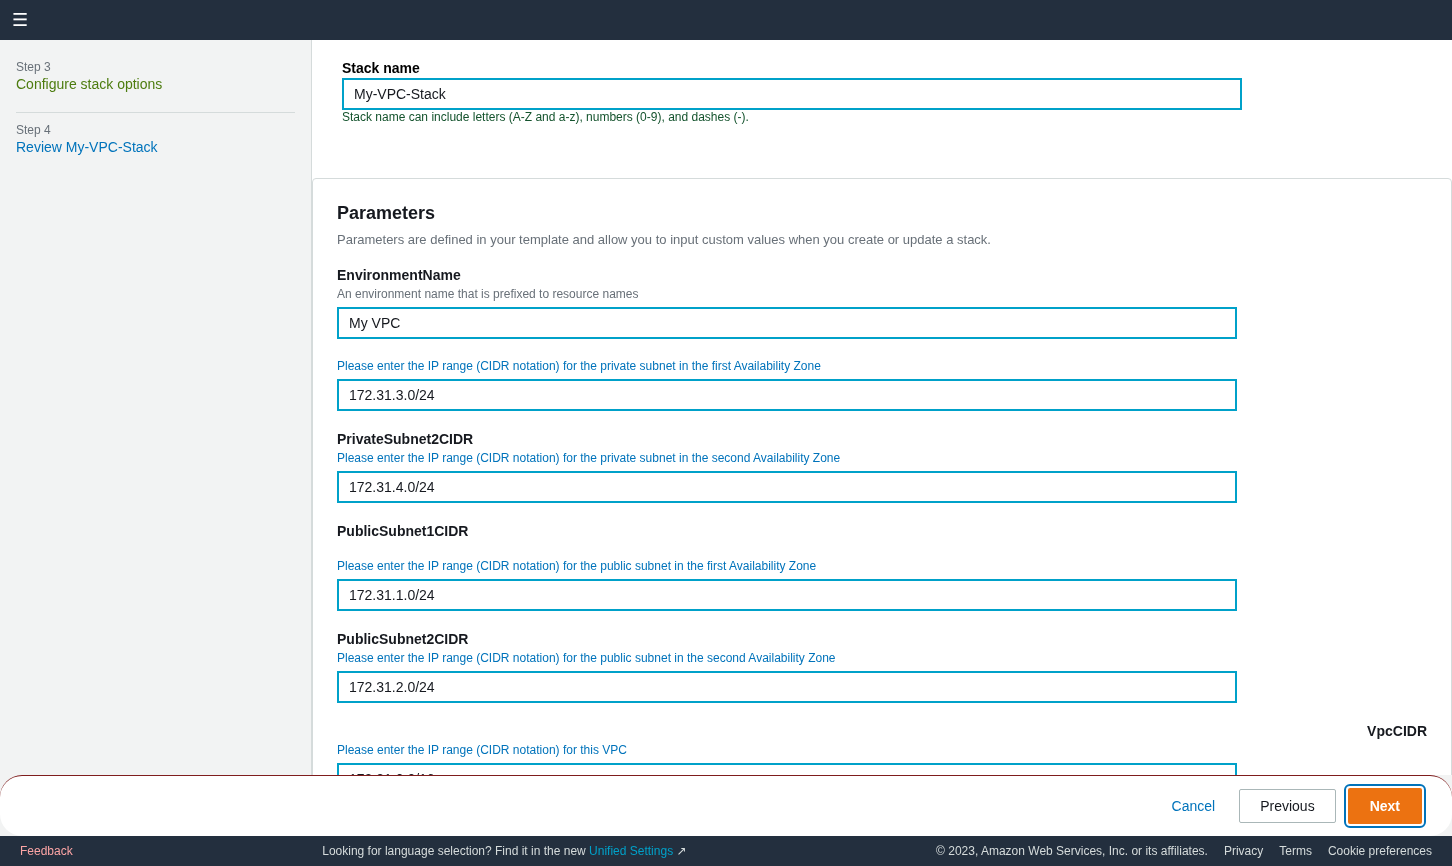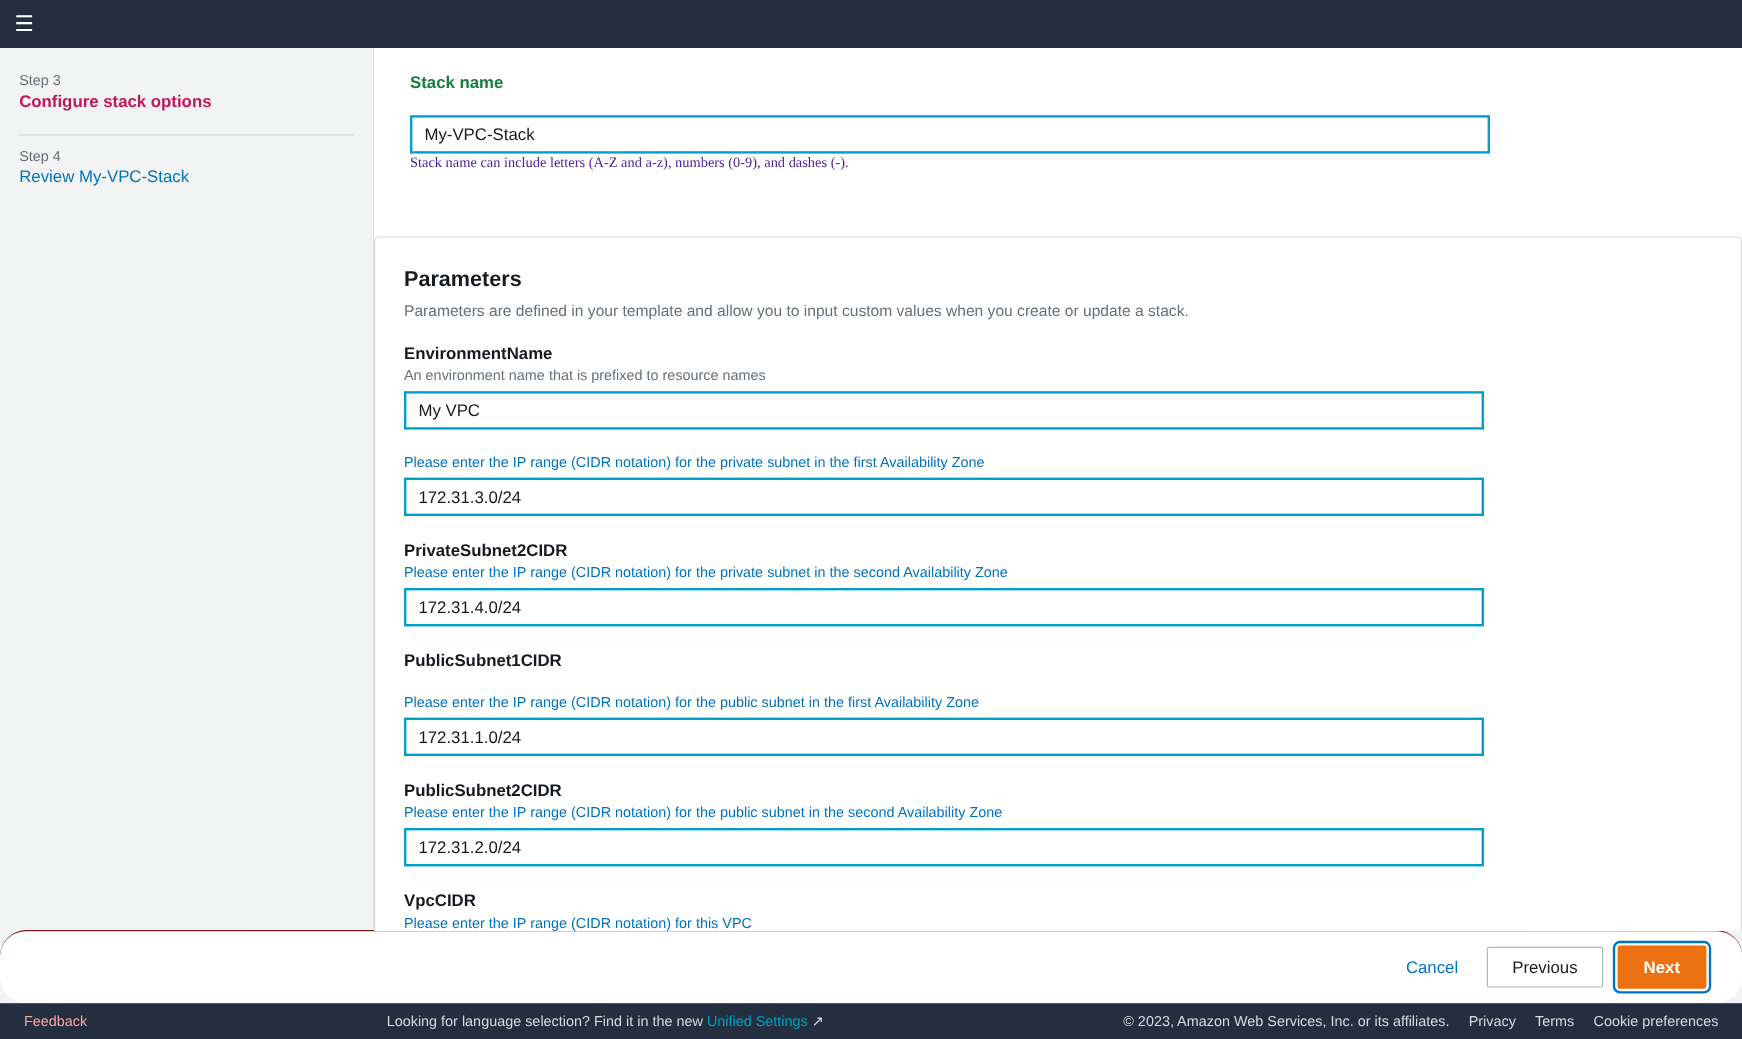--- a/index.html
+++ b/index.html
@@ -51,22 +51,21 @@
     .step-label {
       font-size: 12px;
       color: #687078;
       margin-bottom: 2px;
     }
     .step-name {
       font-size: 14px;
       color: #0073bb;
     }
     .step-name.current {
-      color: #be185d;
-      font-weight: bold;
+      color: #4d7c0f;
     }
     .step-divider {
       border: none;
       border-top: 1px solid #d5dbdb;
       margin: 10px 0;
     }
 
     
     .content-area {
       flex: 1;
@@ -75,28 +74,27 @@
       background: #fff;
     }
 
     
     .section-field {
       margin-bottom: 24px;
     }
     .field-label {
       font-size: 14px;
       font-weight: 700;
-      color: #15803d;
-      margin-bottom: 20px;
+      color: #000000;
+      margin-bottom: 2px;
     }
     .field-hint {
       font-size: 12px;
-      color: #4c1d95;
+      color: #14532d;
       margin-bottom: 6px;
-      font-family: Liberation Serif, serif;
     }
     .text-input {
       width: 100%;
       max-width: 900px;
       padding: 6px 10px;
       border: 2px solid #00a1c9;
       border-radius: 0;
       font-size: 14px;
       color: #16191f;
       background: #fff;
@@ -250,21 +248,21 @@
     <div class="parameters-section">
       <div class="section-title">Parameters</div>
       <div class="section-desc">Parameters are defined in your template and allow you to input custom values when you create or update a stack.</div>
 
       <div id="param-fields">
           <div style="margin-bottom: 20px;"><div style="font-weight: 700; font-size: 14px; margin-bottom: 4px;">EnvironmentName</div><div style="font-size: 12px; color: rgb(104, 112, 120); margin-bottom: 6px;">An environment name that is prefixed to resource names</div><input type="text" class="text-input" value="My VPC" style=""></div>
           <div style="margin-bottom: 20px;"><div style="font-size: 12px; color: rgb(0, 115, 187); margin-bottom: 6px;">Please enter the IP range (CIDR notation) for the private subnet in the first Availability Zone</div><input type="text" class="text-input" value="172.31.3.0/24" style=""></div>
           <div style="margin-bottom: 20px;"><div style="font-weight: 700; font-size: 14px; margin-bottom: 4px;">PrivateSubnet2CIDR</div><div style="font-size: 12px; color: rgb(0, 115, 187); margin-bottom: 6px;">Please enter the IP range (CIDR notation) for the private subnet in the second Availability Zone</div><input type="text" class="text-input" value="172.31.4.0/24" style=""></div>
           <div style="margin-bottom: 20px;"><div style="font-weight: 700; font-size: 14px; margin-bottom: 20px;">PublicSubnet1CIDR</div><div style="font-size: 12px; color: rgb(0, 115, 187); margin-bottom: 6px;">Please enter the IP range (CIDR notation) for the public subnet in the first Availability Zone</div><input type="text" class="text-input" value="172.31.1.0/24" style=""></div>
           <div style="margin-bottom: 20px;"><div style="font-weight: 700; font-size: 14px; margin-bottom: 4px;">PublicSubnet2CIDR</div><div style="font-size: 12px; color: rgb(0, 115, 187); margin-bottom: 6px;">Please enter the IP range (CIDR notation) for the public subnet in the second Availability Zone</div><input type="text" class="text-input" value="172.31.2.0/24" style=""></div>
-          <div style="margin-bottom: 20px;"><div style="font-weight: 700; font-size: 14px; margin-bottom: 4px;">VpcCIDR</div><div style="font-size: 12px; color: rgb(0, 115, 187); margin-bottom: 6px;">Please enter the IP range (CIDR notation) for this VPC</div><input type="text" class="text-input" value="172.31.0.0/16" style=""></div>
+          <div style="margin-bottom: 20px;"><div style="font-weight: 700; font-size: 14px; margin-bottom: 4px; text-align: right;">VpcCIDR</div><div style="font-size: 12px; color: rgb(0, 115, 187); margin-bottom: 6px;">Please enter the IP range (CIDR notation) for this VPC</div><input type="text" class="text-input" value="172.31.0.0/16" style=""></div>
         </div>
     </div>
 
   </div>
 
 </div>
 
 <div class="bottom-bar">
   <button class="btn-cancel">Cancel</button>
   <button class="btn-previous">Previous</button>

